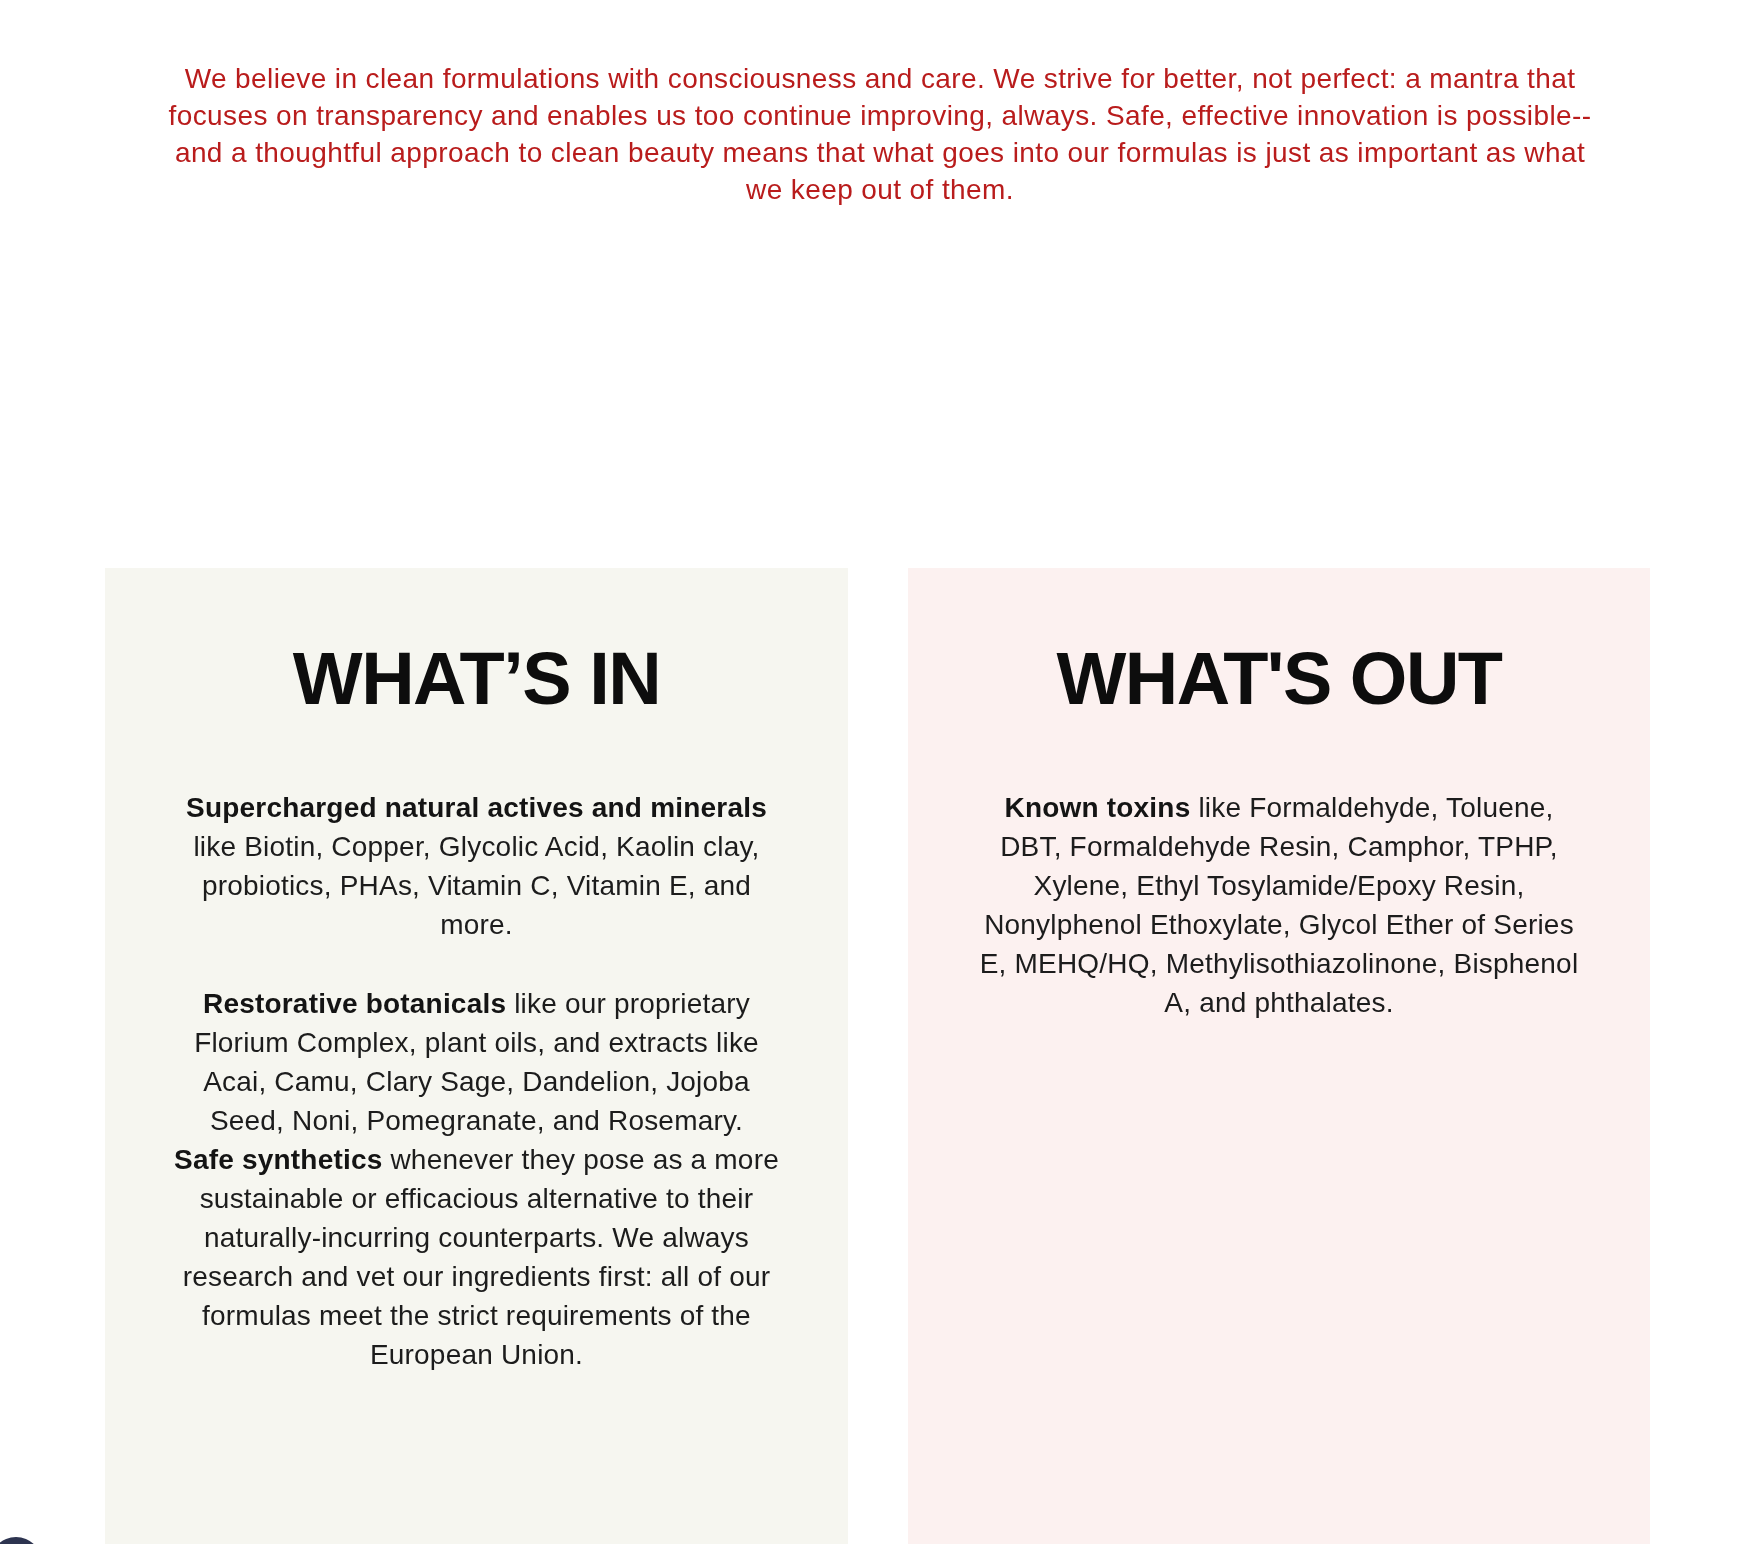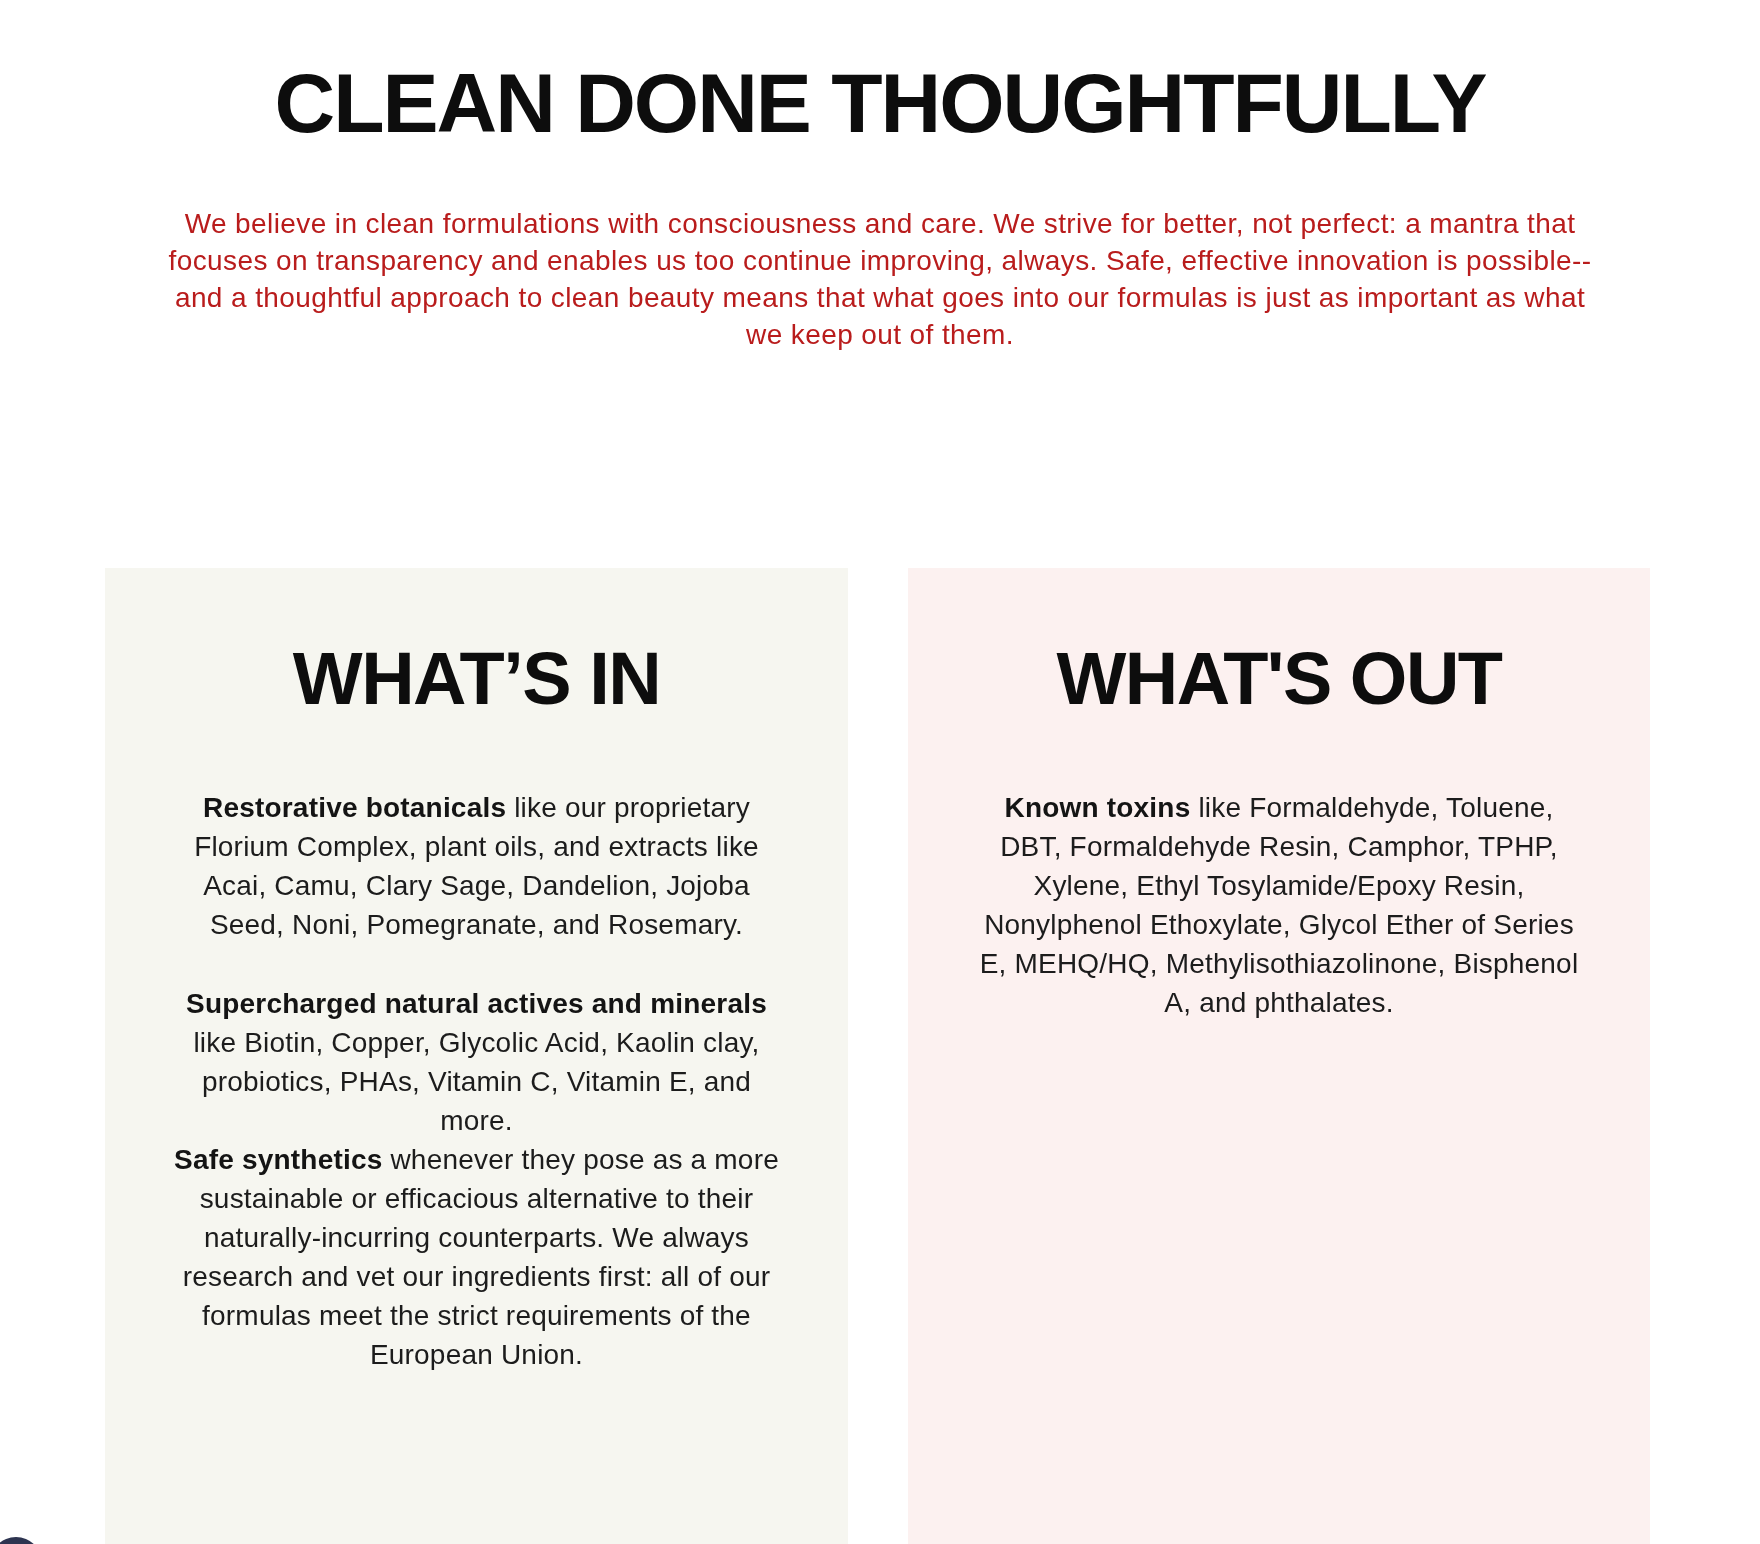--- a/index.html
+++ b/index.html
@@ -94,31 +94,30 @@
     height: 52px;
     border-radius: 50%;
   }
 </style>
 </head>
 <body>
 
 <main>
 
   <header class="hero">
-    <h1>CLEAN DONE THOUGHTFULLY</h1>
     <p class="intro">We believe in clean formulations with consciousness and care. We strive for better, not perfect: a mantra that focuses on transparency and enables us too continue improving, always. Safe, effective innovation is possible--and a thoughtful approach to clean beauty means that what goes into our formulas is just as important as what we keep out of them.</p>
   </header>
 
   <div class="panels">
 
     <section class="panel panel-in" style="background: rgb(246, 246, 240);">
       <h2>WHAT’S IN</h2>
       <div class="panel-body">
+          <p class="body-para"><strong>Supercharged natural actives and minerals</strong><span> like Biotin, Copper, Glycolic Acid, Kaolin clay, probiotics, PHAs, Vitamin C, Vitamin E, and more.</span></p>
           <p class="body-para"><strong>Restorative botanicals</strong><span> like our proprietary Florium Complex, plant oils, and extracts like Acai, Camu, Clary Sage, Dandelion, Jojoba Seed, Noni, Pomegranate, and Rosemary.</span></p>
-          <p class="body-para"><strong>Supercharged natural actives and minerals</strong><span> like Biotin, Copper, Glycolic Acid, Kaolin clay, probiotics, PHAs, Vitamin C, Vitamin E, and more.</span></p>
           <p class="body-para"><strong>Safe synthetics</strong><span> whenever they pose as a more sustainable or efficacious alternative to their naturally-incurring counterparts. We always research and vet our ingredients first: all of our formulas meet the strict requirements of the European Union.</span></p>
         </div>
     </section>
 
     <section class="panel panel-out" style="background: rgb(252, 241, 240);">
       <h2>WHAT'S OUT</h2>
       <div class="panel-body">
           <p class="body-para"><strong>Known toxins</strong><span> like Formaldehyde, Toluene, DBT, Formaldehyde Resin, Camphor, TPHP, Xylene, Ethyl Tosylamide/Epoxy Resin, Nonylphenol Ethoxylate, Glycol Ether of Series E, MEHQ/HQ, Methylisothiazolinone, Bisphenol A, and phthalates.</span></p>
         </div>
     </section>

